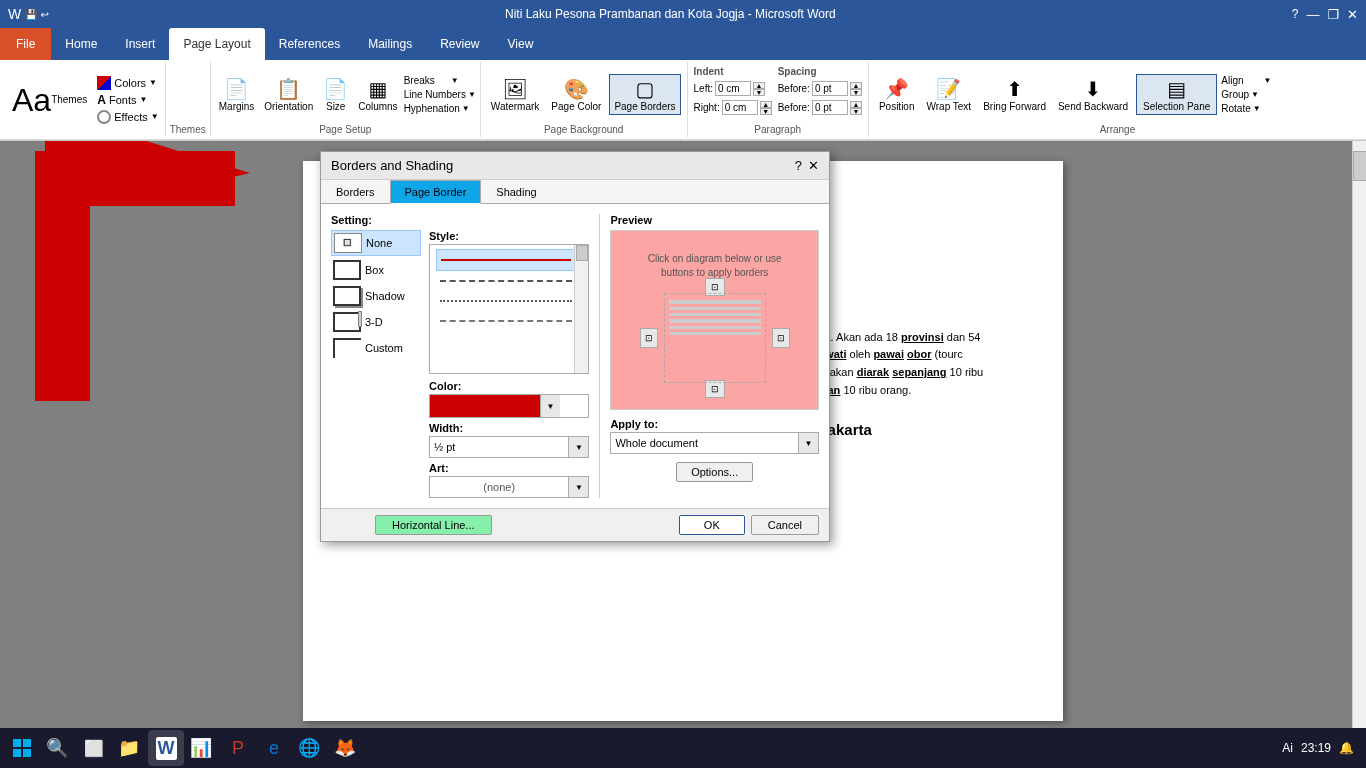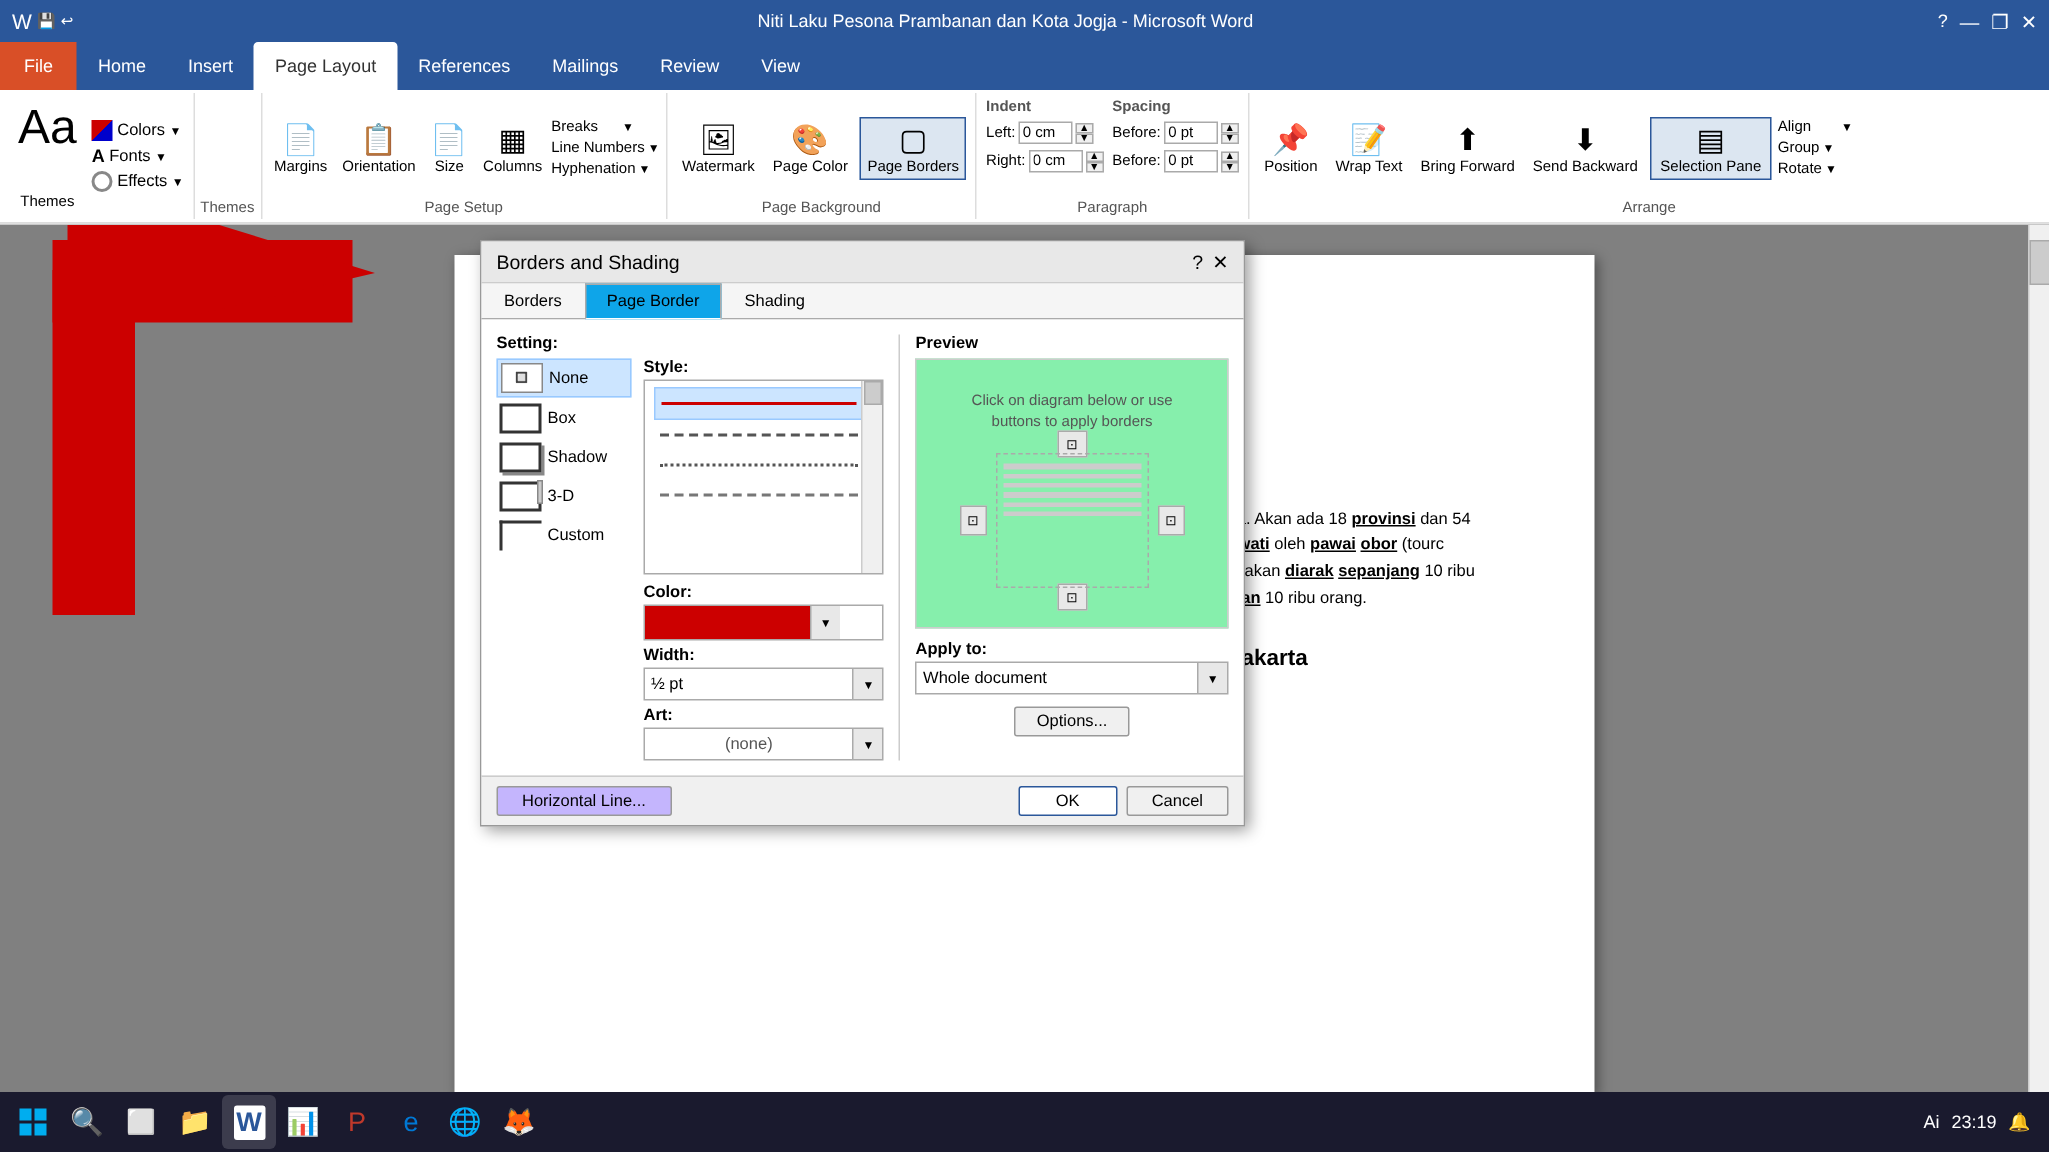--- a/index.html
+++ b/index.html
@@ -117,21 +117,21 @@
     <div class="ribbon-tab active">Page Layout</div>
     <div class="ribbon-tab">References</div>
     <div class="ribbon-tab">Mailings</div>
     <div class="ribbon-tab">Review</div>
     <div class="ribbon-tab">View</div>
   </div>
 
   <div class="ribbon-content">
 
     <div style="display:flex; align-items:stretch; padding:4px 6px; border-right:1px solid #ddd; gap:4px;">
-      <div style="display:flex; flex-direction:column; align-items:center; cursor:pointer; padding:2px 6px;gap:29px;">
+      <div style="display:flex; flex-direction:row; align-items:center; cursor:pointer; padding:2px 6px;">
         <div style="font-size:32px; line-height:1;">Aa</div>
         <div style="font-size:10px;">Themes</div>
       </div>
       <div style="display:flex; flex-direction:column; justify-content:center; gap:3px;">
         <div style="display:flex; align-items:center; gap:3px; cursor:pointer; font-size:11px;">
           <span style="width:14px; height:14px; background: linear-gradient(135deg, #c00 50%, #00c 50%); display:inline-block;"></span>
           <span>Colors</span>
           <span style="font-size:8px;">▼</span>
         </div>
         <div style="display:flex; align-items:center; gap:3px; cursor:pointer; font-size:11px;">
@@ -435,21 +435,21 @@
                   <span style="flex:1; padding:0 4px; font-size:11px; display:flex; align-items:center; justify-content:center; color:#555;">(none)</span>
                   <div style="width:20px; background:#e8e8e8; border-left:1px solid #aaa; display:flex; align-items:center; justify-content:center; cursor:pointer; font-size:8px;">▼</div>
                 </div>
               </div>
             </div>
           </div>
         </div>
 
         <div class="dialog-right">
           <div style="font-size:11px; font-weight:bold; margin-bottom:4px;">Preview</div>
-          <div style="border:1px solid #ccc; background:#86efac; height:180px; position:relative; display:flex; flex-direction:column; align-items:center; justify-content:center;">
+          <div style="border:1px solid #ccc; background:#fca5a5; height:180px; position:relative; display:flex; flex-direction:column; align-items:center; justify-content:center;">
             <div style="font-size:10px; color:#555; text-align:center; margin-bottom:8px; line-height:1.4;">Click on diagram below or use<br>buttons to apply borders</div>
 
             <div style="position:relative; width:130px; height:100px;">
 
               <div style="position:absolute; top:-10px; left:50%; transform:translateX(-50%); width:20px; height:18px; background:#e8e8e8; border:1px solid #aaa; display:flex; align-items:center; justify-content:center; font-size:9px; cursor:pointer;">⊡</div>
               <div style="position:absolute; bottom:-10px; left:50%; transform:translateX(-50%); width:20px; height:18px; background:#e8e8e8; border:1px solid #aaa; display:flex; align-items:center; justify-content:center; font-size:9px; cursor:pointer;">⊡</div>
               <div style="position:absolute; left:-10px; top:50%; transform:translateY(-50%); width:18px; height:20px; background:#e8e8e8; border:1px solid #aaa; display:flex; align-items:center; justify-content:center; font-size:9px; cursor:pointer;">⊡</div>
               <div style="position:absolute; right:-10px; top:50%; transform:translateY(-50%); width:18px; height:20px; background:#e8e8e8; border:1px solid #aaa; display:flex; align-items:center; justify-content:center; font-size:9px; cursor:pointer;">⊡</div>
 
               <div style="position:absolute; left:14px; top:5px; right:14px; bottom:5px; border:1px dashed #aaa;">
@@ -472,21 +472,21 @@
           </div>
 
           <div style="margin-top:8px; display:flex; justify-content:center;">
             <button style="padding:3px 14px; font-size:11px; cursor:pointer; border:1px solid #999; background:#f0f0f0; border-radius:2px;">Options...</button>
           </div>
         </div>
       </div>
 
       <div style="display:flex; justify-content:space-between; align-items:center; padding:6px 10px; background:#f0f0f0; border-top:1px solid #ccc;">
         <div>
-          <button style="padding:3px 16px; font-size:11px; cursor:pointer; border:1px solid #999; background:#c4b5fd; border-radius:2px;">Horizontal Line...</button>
+          <button style="padding:3px 16px; font-size:11px; cursor:pointer; border:1px solid #999; background:#86efac; border-radius:2px;margin-left:44px;">Horizontal Line...</button>
         </div>
         <div style="display:flex; gap:6px;">
           <button style="padding:3px 24px; font-size:11px; cursor:pointer; border:1px solid #2b579a; background:white; border-radius:2px;">OK</button>
           <button style="padding:3px 16px; font-size:11px; cursor:pointer; border:1px solid #999; background:#f0f0f0; border-radius:2px;">Cancel</button>
         </div>
       </div>
     </div>
   </div>
 
 </div>

